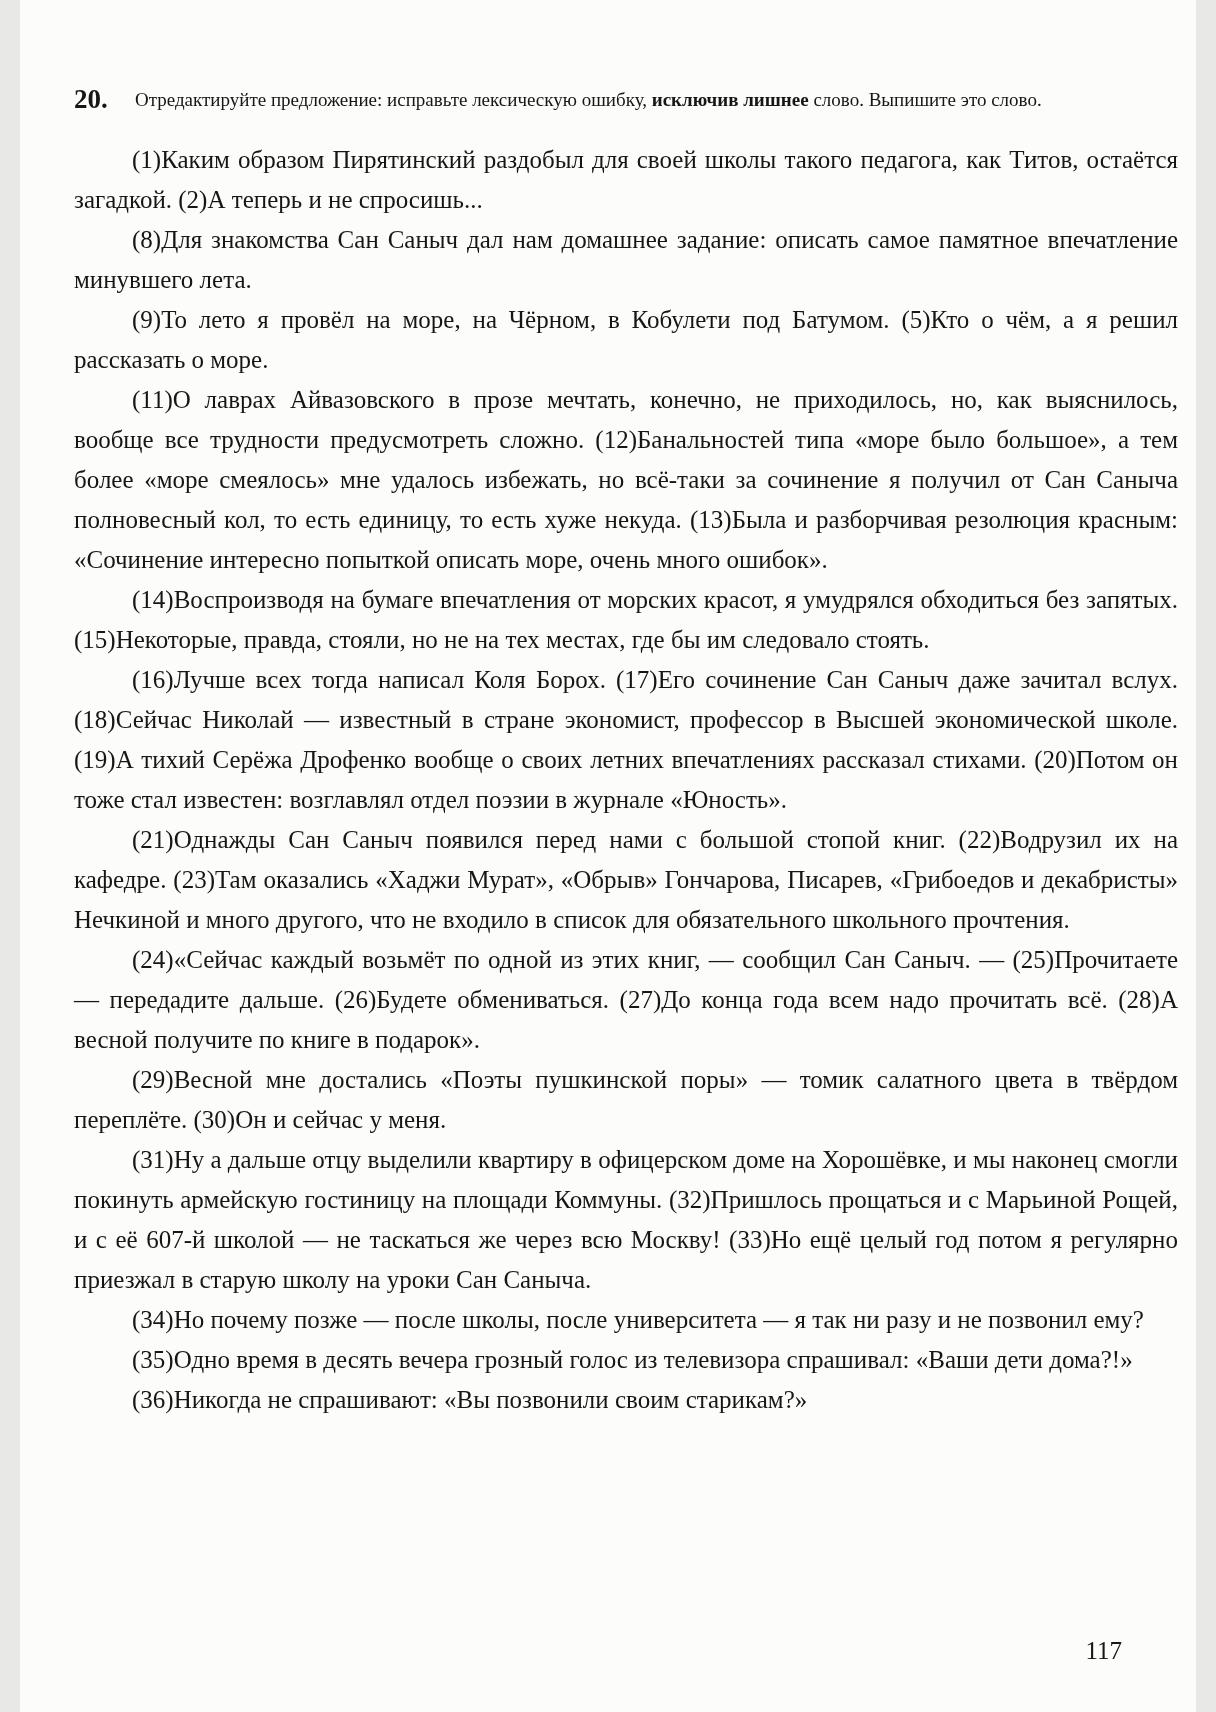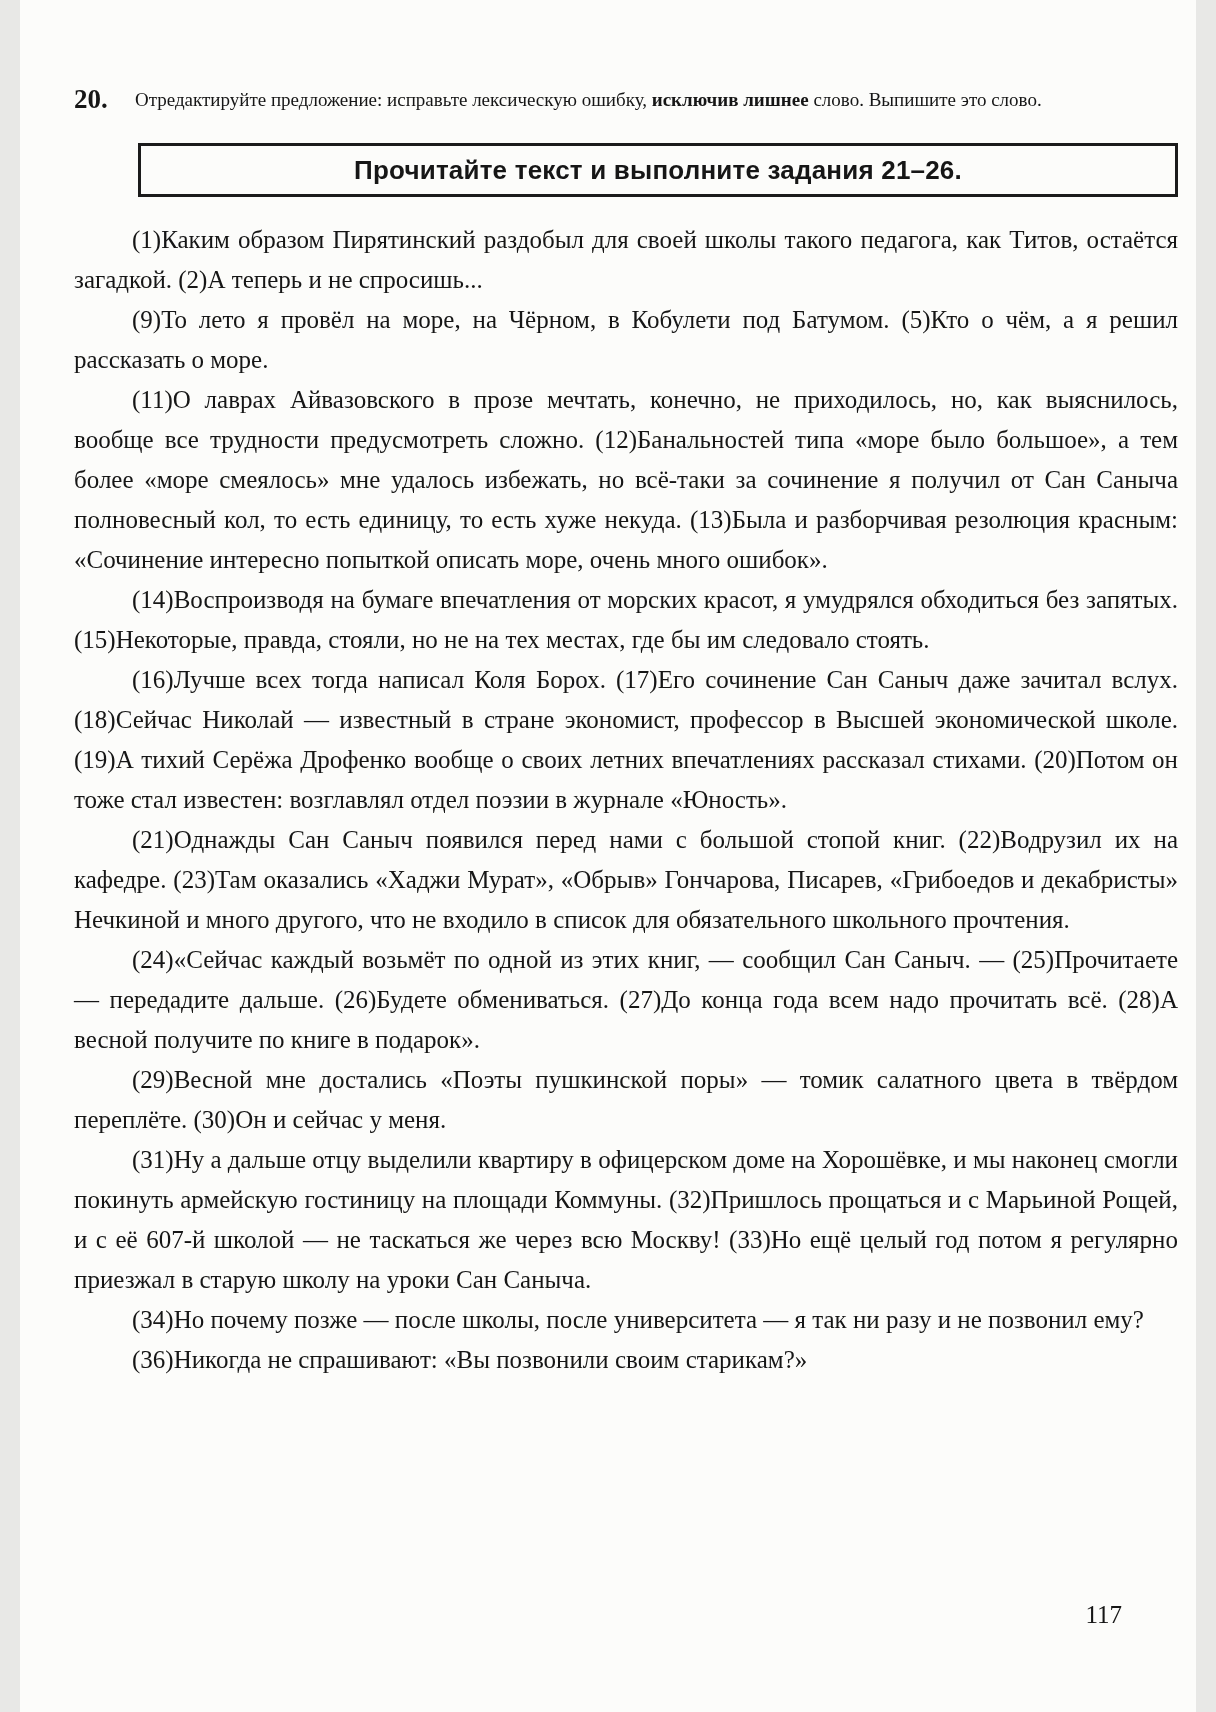--- a/index.html
+++ b/index.html
@@ -94,52 +94,51 @@
     font-size: 25px;
     line-height: 40px;
     text-align: justify;
     text-indent: 58px;
     hyphens: auto;
     -webkit-hyphens: auto;
   }
   
   .page-num {
     position: absolute;
-    top: 1600px;
+    top: 1636px;
     right: 74px;
     font-size: 25px;
     line-height: 30px;
   }
 </style>
 </head>
 <body>
 
 <div class="page">
   <div class="content">
 
     <div class="task">
       <div class="task-num">20.</div>
       <div class="task-body">
         <p class="instruction"><span>Отредактируйте предложение: исправьте лексическую ошибку, </span><span class="bold-part">исключив лишнее</span><span> слово. Выпишите это слово.</span></p>
       </div>
     </div>
 
-    <div class="reading-box">
-      <span class="header-text">Прочитайте текст и выполните задания 21–26.</span>
-    </div>
 
     <div class="reading-text">
       <p>(1)Каким образом Пирятинский раздобыл для своей школы такого педагога, как Титов, остаётся загадкой. (2)А теперь и не спросишь...</p>
+      <p>(8)Для знакомства Сан Саныч дал нам домашнее задание: описать самое памятное впечатление минувшего лета.</p>
       <p>(9)То лето я провёл на море, на Чёрном, в Кобулети под Батумом. (5)Кто о чём, а я решил рассказать о море.</p>
       <p>(11)О лаврах Айвазовского в прозе мечтать, конечно, не приходилось, но, как выяснилось, вообще все трудности предусмотреть сложно. (12)Банальностей типа «море было большое», а тем более «море смеялось» мне удалось избежать, но всё-таки за сочинение я получил от Сан Саныча полновесный кол, то есть единицу, то есть хуже некуда. (13)Была и разборчивая резолюция красным: «Сочинение интересно попыткой описать море, очень много ошибок».</p>
       <p>(14)Воспроизводя на бумаге впечатления от морских красот, я умудрялся обходиться без запятых. (15)Некоторые, правда, стояли, но не на тех местах, где бы им следовало стоять.</p>
       <p>(16)Лучше всех тогда написал Коля Борох. (17)Его сочинение Сан Саныч даже зачитал вслух. (18)Сейчас Николай — известный в стране экономист, профессор в Высшей экономической школе. (19)А тихий Серёжа Дрофенко вообще о своих летних впечатлениях рассказал стихами. (20)Потом он тоже стал известен: возглавлял отдел поэзии в журнале «Юность».</p>
       <p>(21)Однажды Сан Саныч появился перед нами с большой стопой книг. (22)Водрузил их на кафедре. (23)Там оказались «Хаджи Мурат», «Обрыв» Гончарова, Писарев, «Грибоедов и декабристы» Нечкиной и много другого, что не входило в список для обязательного школьного прочтения.</p>
       <p>(24)«Сейчас каждый возьмёт по одной из этих книг, — сообщил Сан Саныч. — (25)Прочитаете — передадите дальше. (26)Будете обмениваться. (27)До конца года всем надо прочитать всё. (28)А весной получите по книге в подарок».</p>
       <p>(29)Весной мне достались «Поэты пушкинской поры» — томик салатного цвета в твёрдом переплёте. (30)Он и сейчас у меня.</p>
       <p>(31)Ну а дальше отцу выделили квартиру в офицерском доме на Хорошёвке, и мы наконец смогли покинуть армейскую гостиницу на площади Коммуны. (32)Пришлось прощаться и с Марьиной Рощей, и с её 607-й школой — не таскаться же через всю Москву! (33)Но ещё целый год потом я регулярно приезжал в старую школу на уроки Сан Саныча.</p>
       <p>(34)Но почему позже — после школы, после университета — я так ни разу и не позвонил ему?</p>
+      <p>(35)Одно время в десять вечера грозный голос из телевизора спрашивал: «Ваши дети дома?!»</p>
       <p>(36)Никогда не спрашивают: «Вы позвонили своим старикам?»</p>
     </div>
   </div>
 
   <div class="page-num">117</div>
 </div>
 
 </body></html>

